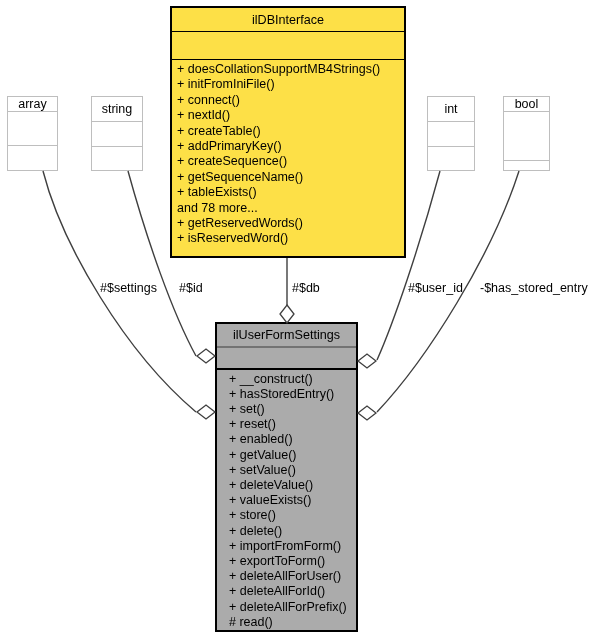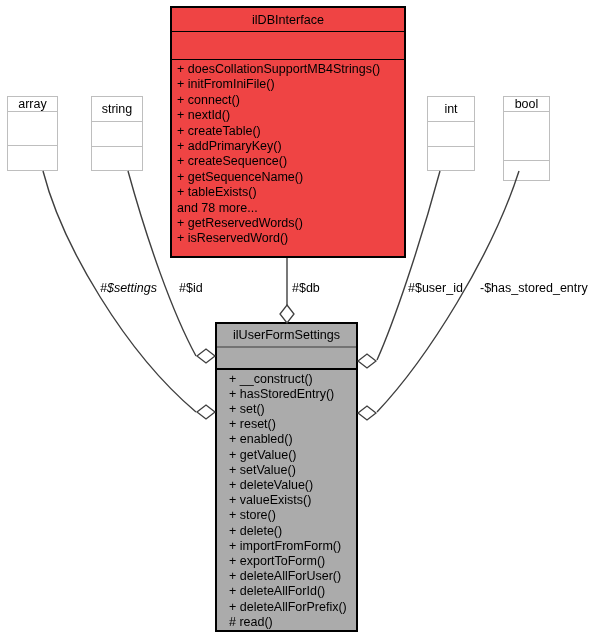--- a/index.html
+++ b/index.html
@@ -14,21 +14,21 @@
     height: 639px;
     background: #ffffff;
     overflow: hidden;
   }
   
   .class-box {
     position: absolute;
     box-sizing: border-box;
     display: flex;
     flex-direction: column;
-    background: #ef4444;
+    background: #fde047;
     border: 2px solid #000000;
     color: #000000;
   }
   .class-box .title {
     display: flex;
     align-items: center;
     justify-content: center;
     font-size: 12.6px;
     white-space: nowrap;
   }
@@ -65,30 +65,30 @@
     align-items: center;
     justify-content: center;
     font-size: 12.5px;
     border-bottom: 1px solid #BEBEBE;
   }
   .type-box .c1 { height: 24px; border-bottom: 1px solid #BEBEBE; }
   .type-box .c2 { flex: 1; }
   #box-array  { left: 7px;   top: 96px; width: 51px; height: 75px; gap: 24px; }
   #box-string { left: 91px;  top: 96px; width: 52px; height: 75px; }
   #box-int    { left: 427px; top: 96px; width: 48px; height: 75px; }
-  #box-bool   { left: 503px; top: 96px; width: 47px; height: 85px; gap: 48px; }
+  #box-bool   { left: 503px; top: 96px; width: 47px; height: 75px; gap: 48px; }
 
   
   .edge-label {
     position: absolute;
     font-size: 12.5px;
     color: #000000;
     white-space: nowrap;
   }
-  #lbl-settings { left: 100px; top: 281px; font-style: italic; }
+  #lbl-settings { left: 100px; top: 281px; }
   #lbl-id       { left: 179px; top: 281px; }
   #lbl-db       { left: 292px; top: 281px; }
   #lbl-user-id  { left: 408px; top: 281px; }
   #lbl-hse      { left: 480px; top: 281px; }
 
   
   .edges {
     position: absolute;
     left: 0; top: 0;
     width: 600px;

